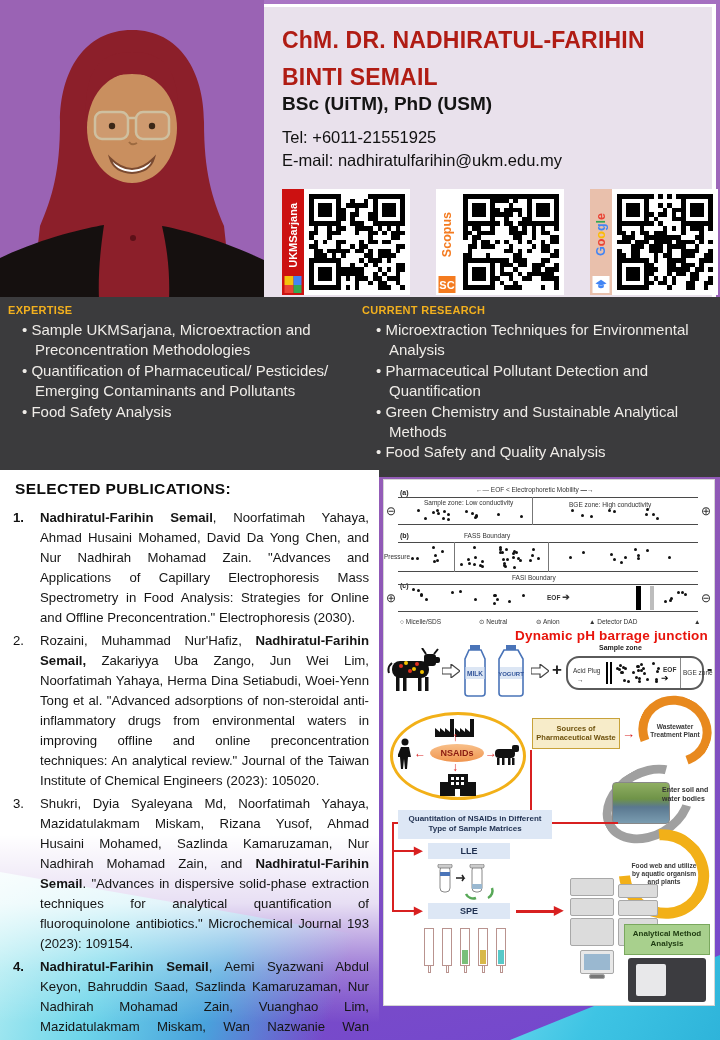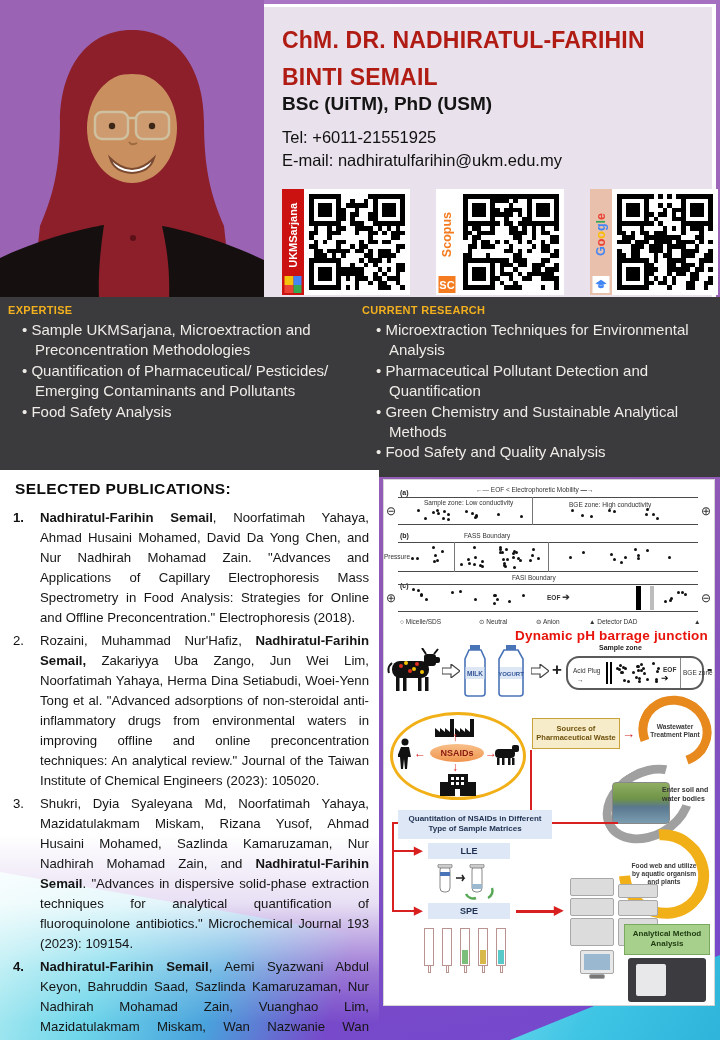--- a/index.html
+++ b/index.html
@@ -1503,21 +1503,21 @@
           <li>Food Safety and Quality Analysis</li>
         </ul>
     </div>
   </div>
 
   <div class="pubs">
     <h3>SELECTED PUBLICATIONS:</h3>
     <div id="pub-list">
         <div class="pub">
           <div class="pub-num b">1.</div>
-          <div class="pub-text"><span class="b">Nadhiratul-Farihin Semail</span><span>, Noorfatimah Yahaya, Ahmad Husaini Mohamed, David Da Yong Chen, and Nur Nadhirah Mohamad Zain. "Advances and Applications of Capillary Electrophoresis Mass Spectrometry in Food Analysis: Strategies for Online and Offline Preconcentration." Electrophoresis (2018).</span></div>
+          <div class="pub-text"><span class="b">Nadhiratul-Farihin Semail</span><span>, Noorfatimah Yahaya, Ahmad Husaini Mohamed, David Da Yong Chen, and Nur Nadhirah Mohamad Zain. "Advances and Applications of Capillary Electrophoresis Mass Spectrometry in Food Analysis: Strategies for Online and Offline Preconcentration." Electrophoresis (2030).</span></div>
         </div>
         <div class="pub">
           <div class="pub-num">2.</div>
           <div class="pub-text"><span>Rozaini, Muhammad Nur'Hafiz, </span><span class="b">Nadhiratul-Farihin Semail,</span><span> Zakariyya Uba Zango, Jun Wei Lim, Noorfatimah Yahaya, Herma Dina Setiabudi, Woei-Yenn Tong et al. "Advanced adsorptions of non-steroidal anti-inflammatory drugs from environmental waters in improving offline and online preconcentration techniques: An analytical review." Journal of the Taiwan Institute of Chemical Engineers (2023): 105020.</span></div>
         </div>
         <div class="pub">
           <div class="pub-num">3.</div>
           <div class="pub-text"><span>Shukri, Dyia Syaleyana Md, Noorfatimah Yahaya, Mazidatulakmam Miskam, Rizana Yusof, Ahmad Husaini Mohamed, Sazlinda Kamaruzaman, Nur Nadhirah Mohamad Zain, and </span><span class="b">Nadhiratul-Farihin Semail</span><span>. "Advances in dispersive solid-phase extraction techniques for analytical quantification of fluoroquinolone antibiotics." Microchemical Journal 193 (2023): 109154.</span></div>
         </div>
         <div class="pub">

